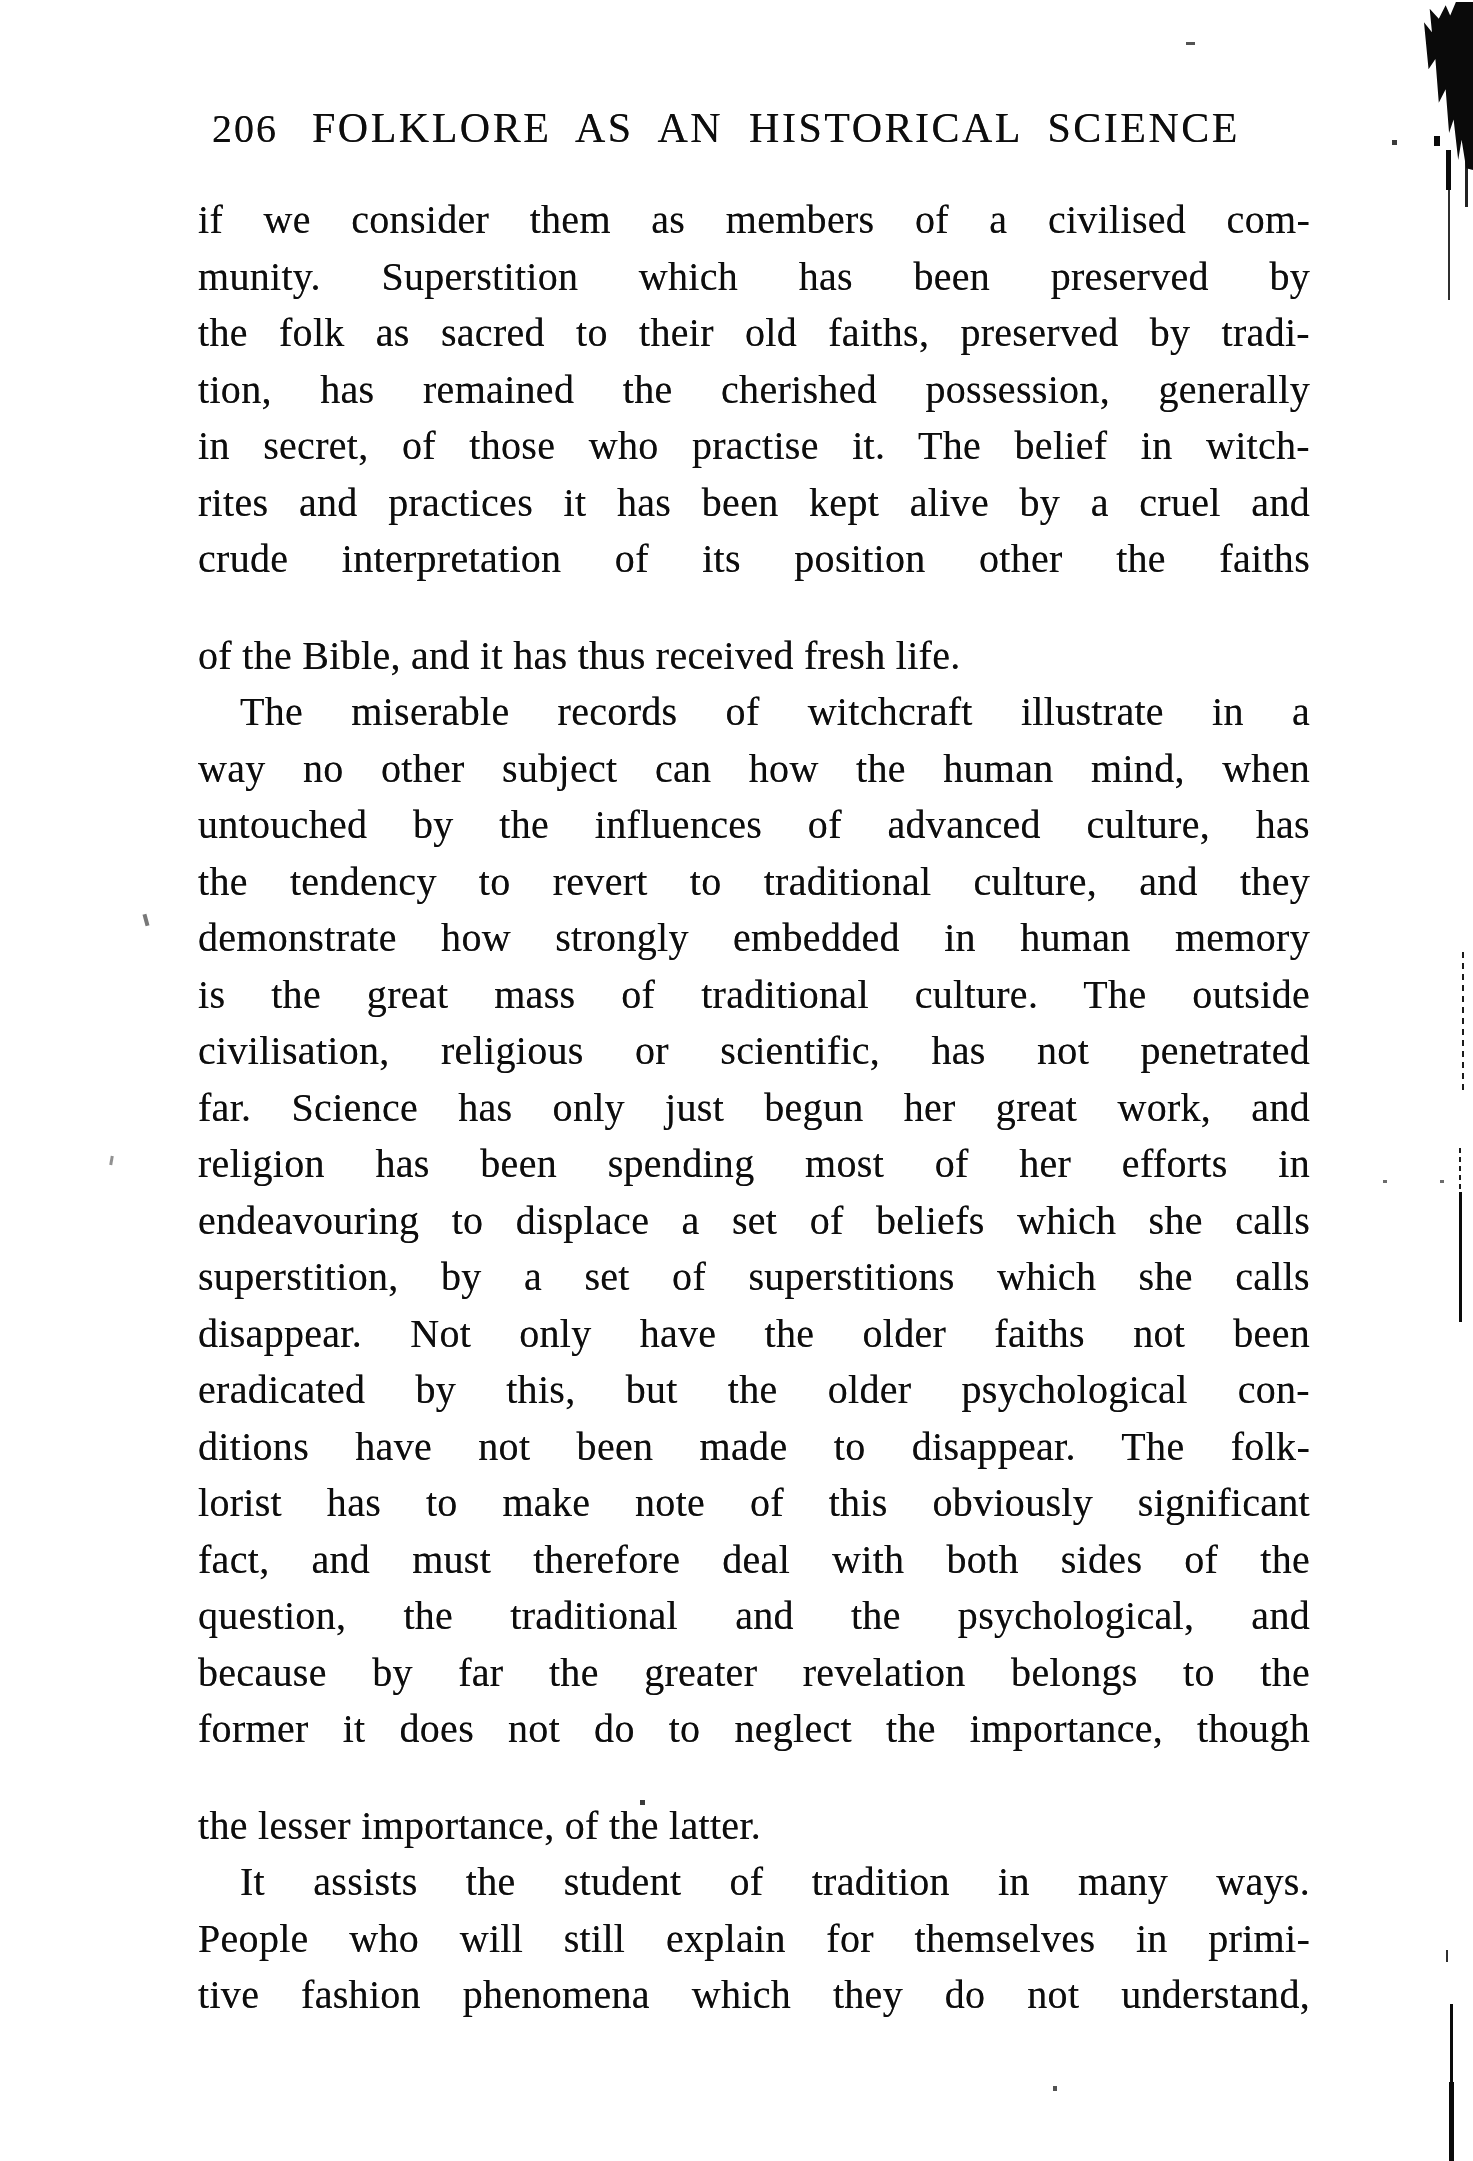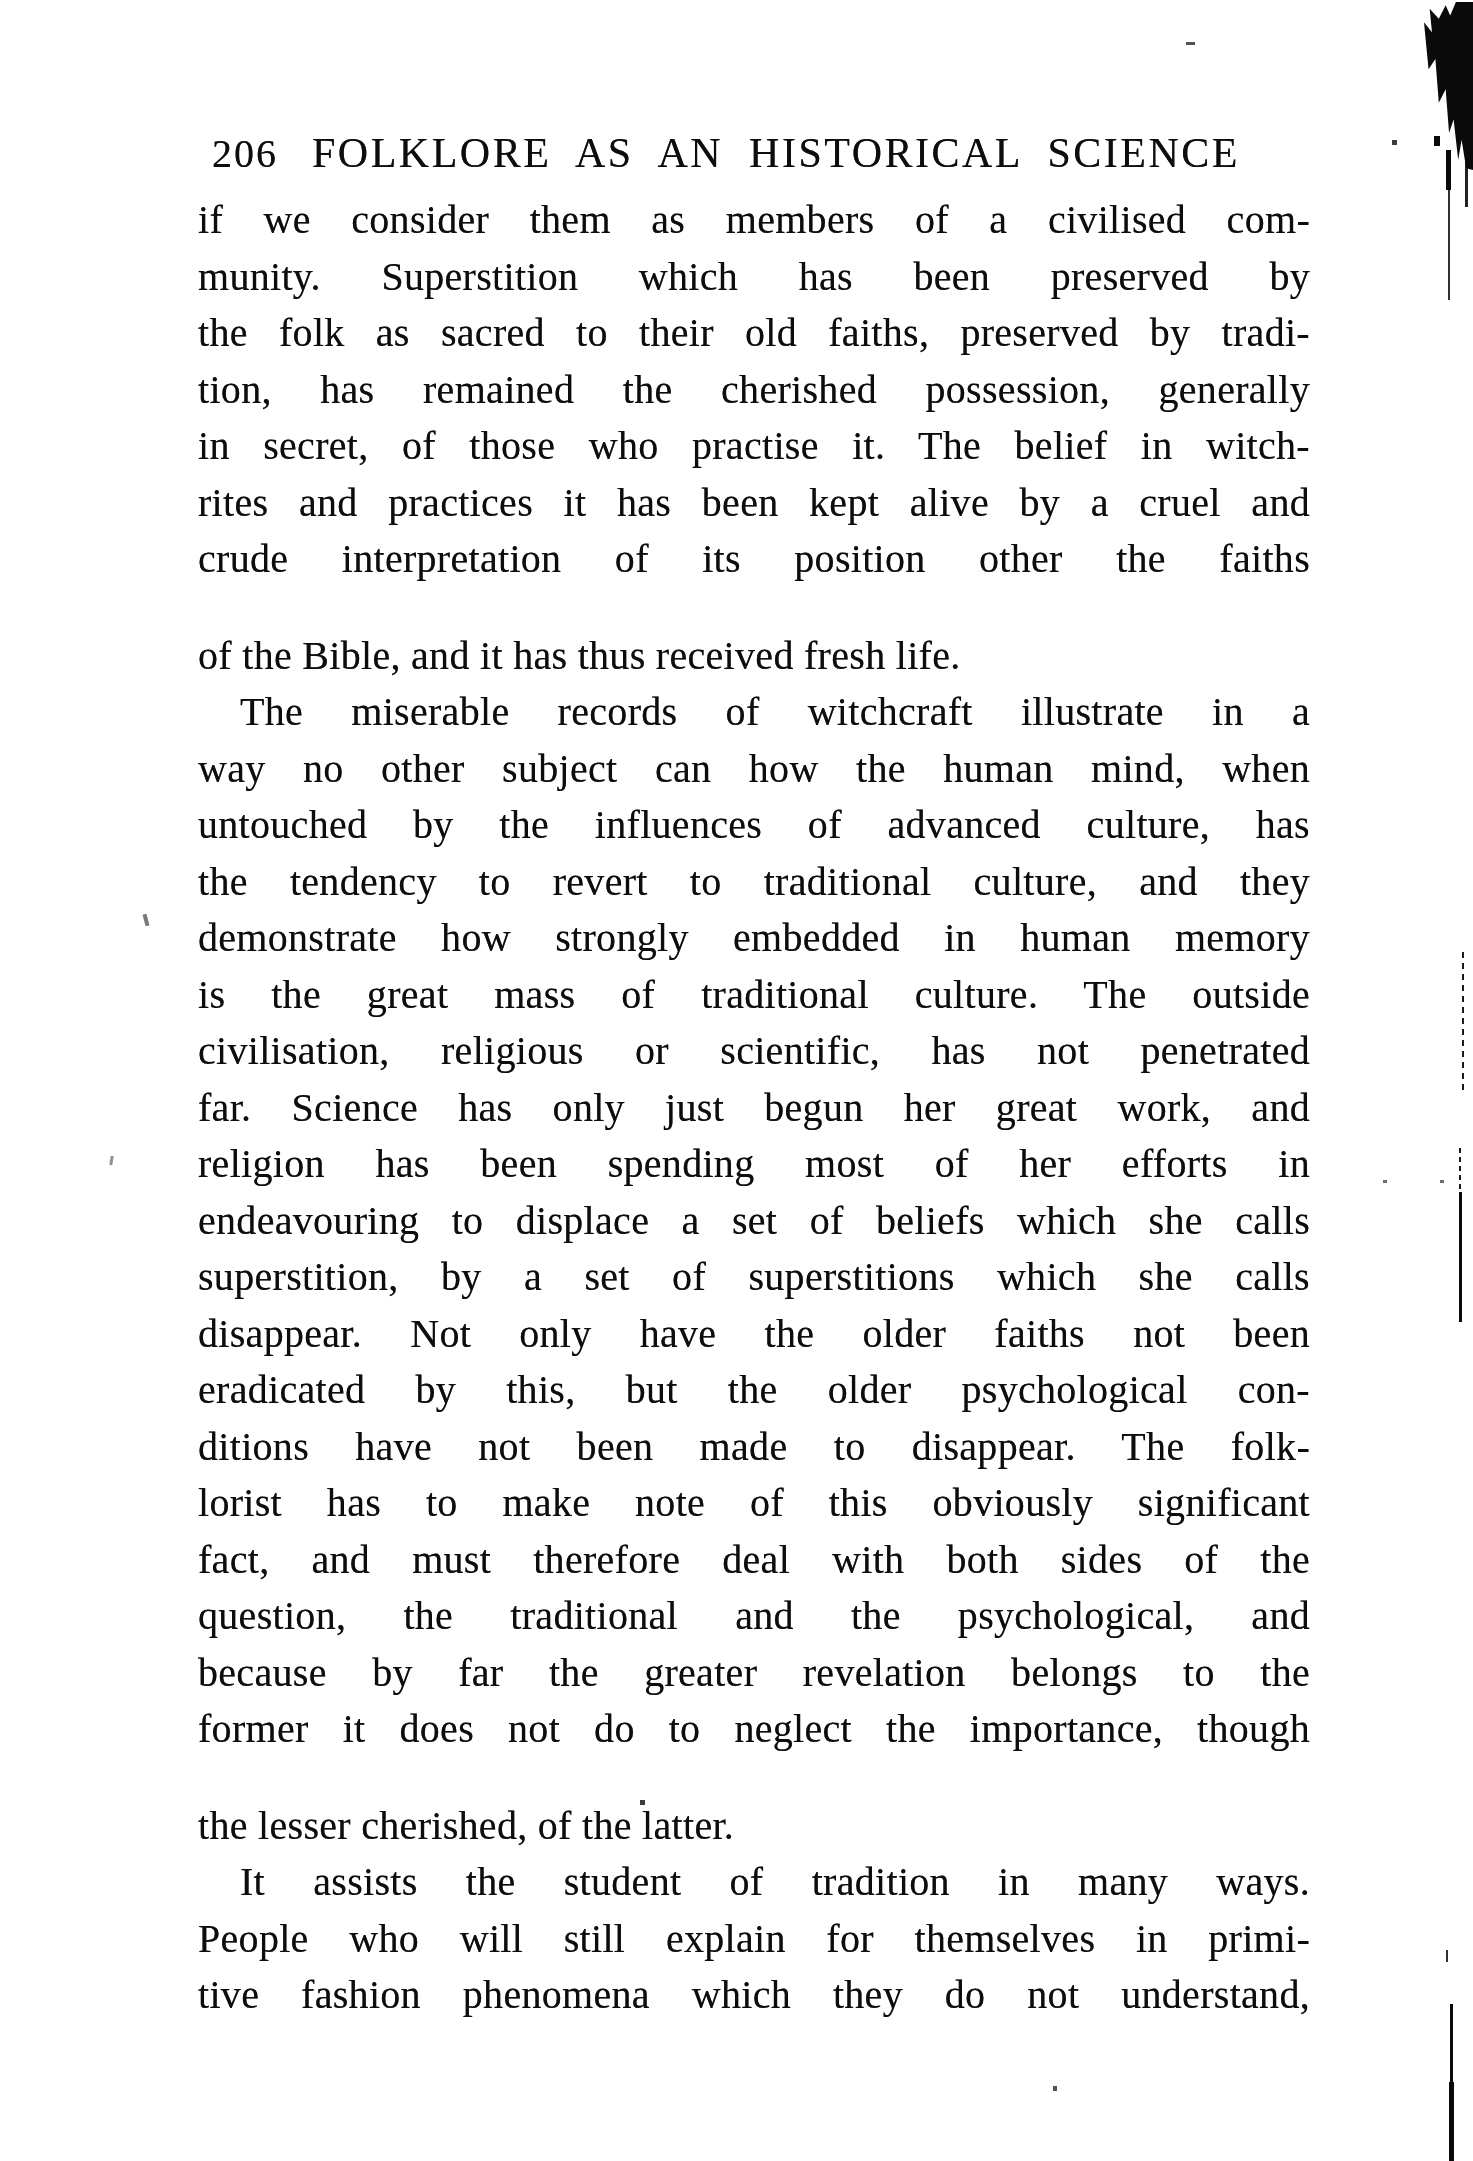--- a/index.html
+++ b/index.html
@@ -16,21 +16,20 @@
   
   .header {
     position: absolute;
     left: 212px;
     top: 104px;
     width: 1028px;
     display: flex;
     align-items: baseline;
     gap: 34px;
     white-space: nowrap;
-    margin-top: 25px;
   }
   .page-number {
     font-size: 40px;
     letter-spacing: 2px;
     text-shadow: 0 0 0.5px rgba(0,0,0,0.65);
   }
   .running-title {
     flex: 1;
     font-size: 42px;
     letter-spacing: 2.5px;
@@ -126,21 +125,21 @@
         <div class="line">endeavouring to displace a set of beliefs which she calls</div>
         <div class="line">superstition, by a set of superstitions which she calls</div>
         <div class="line">disappear. Not only have the older faiths not been</div>
         <div class="line">eradicated by this, but the older psychological con-</div>
         <div class="line">ditions have not been made to disappear. The folk-</div>
         <div class="line">lorist has to make note of this obviously significant</div>
         <div class="line">fact, and must therefore deal with both sides of the</div>
         <div class="line">question, the traditional and the psychological, and</div>
         <div class="line">because by far the greater revelation belongs to the</div>
         <div class="line">former it does not do to neglect the importance, though</div>
-        <div class="line rag-right">the lesser cherished, of the latter.</div>
+        <div class="line rag-right">the lesser importance, of the latter.</div>
       </div>
       <div class="paragraph">
         <div class="line indent">It assists the student of tradition in many ways.</div>
         <div class="line">People who will still explain for themselves in primi-</div>
         <div class="line">tive fashion phenomena which they do not understand,</div>
       </div>
     </div>
 
   <div class="artifact" id="ink-blob"></div>
   <div class="artifact" id="blob-drip-a"></div>

